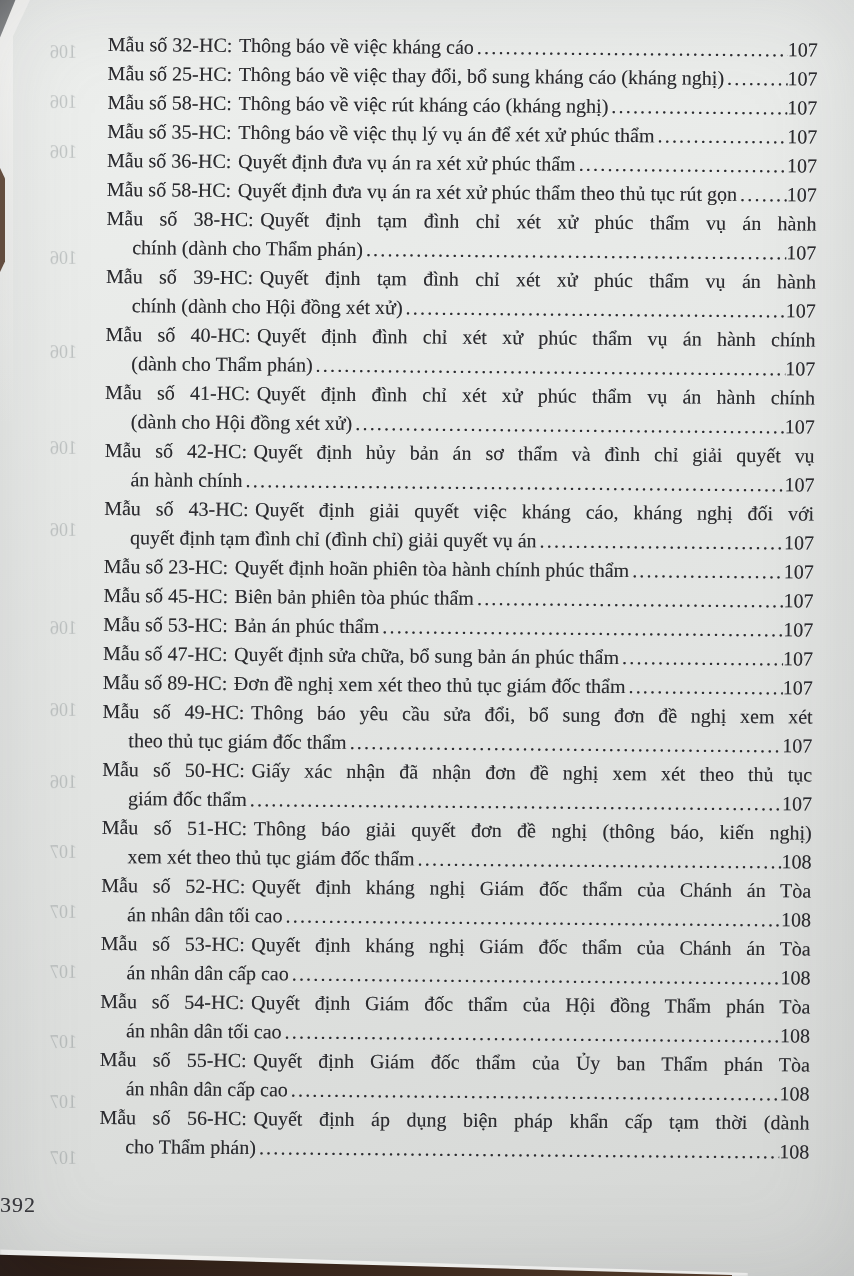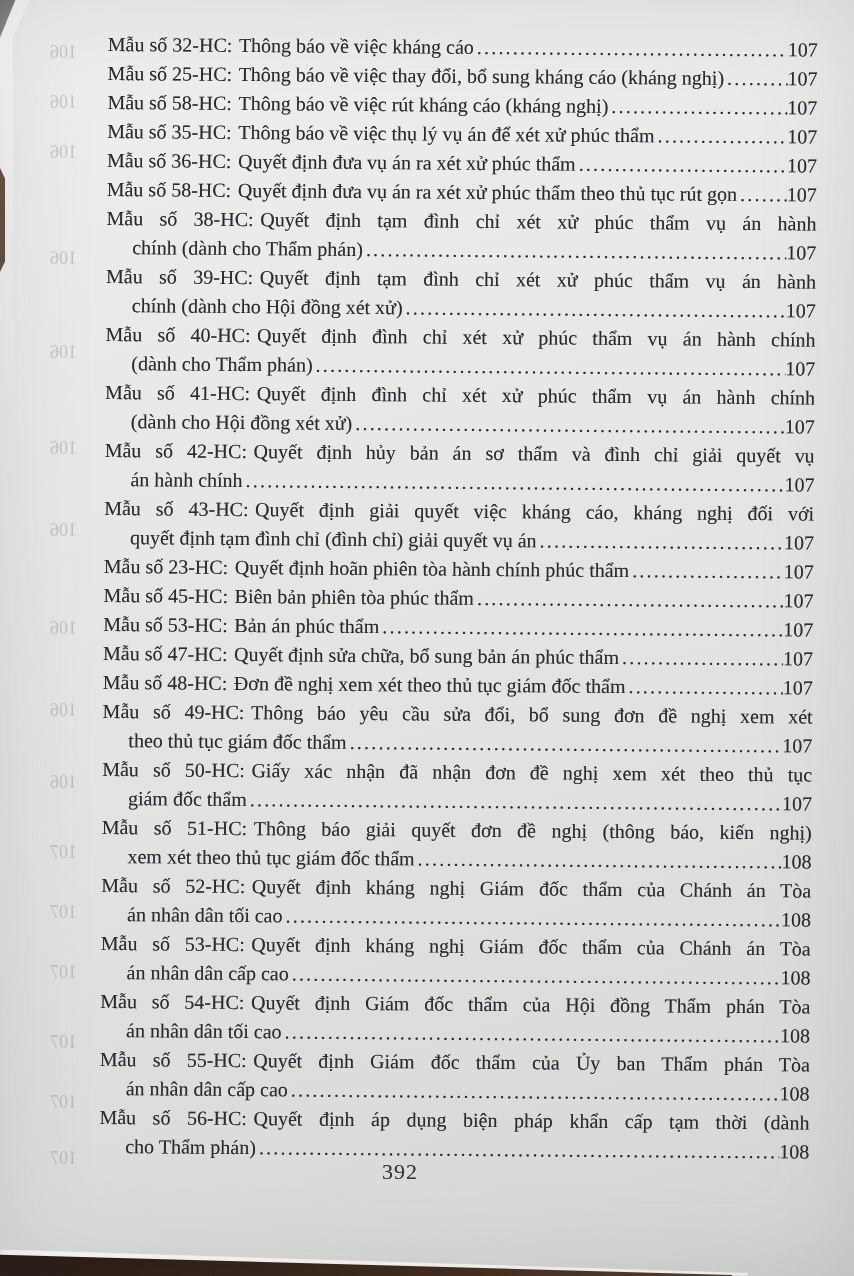--- a/index.html
+++ b/index.html
@@ -22,21 +22,21 @@
   .row{align-items:baseline;}
   .one-line .first{display:flex;}
   .two-line .first{display:block;text-align:justify;text-align-last:justify;white-space:nowrap;}
   .two-line .cont{display:flex;padding-left:26px;}
   .label{margin-right:.33em;white-space:nowrap;}
   .t1,.t2{white-space:nowrap;}
   .dots{flex:1 1 auto;min-width:10px;overflow:hidden;white-space:nowrap;
     letter-spacing:2.2px;padding:0 2px 0 3px;}
   .pg{flex:0 0 auto;}
   
-  .footer{position:absolute;top:1159px;left:0;width:800px;text-align:center;
+  .footer{position:absolute;top:1192px;left:0;width:800px;
     font-size:22px;letter-spacing:1px;color:#36363b;
     text-shadow:0 0 .5px rgba(43,43,47,.4);}
   
   .ghost-col{position:absolute;top:0;left:50px;width:50px;height:100%;pointer-events:none;}
   .ghost{position:absolute;left:0;display:inline-block;
     transform:scaleX(-1) rotate(1deg);
     font-size:18px;color:rgba(104,112,114,.32);filter:blur(.6px);}
   
   .left-strip{position:absolute;top:0;left:0;width:13px;height:430px;
     background:linear-gradient(to bottom,rgba(252,252,250,.95),rgba(245,245,243,.55) 55%,rgba(240,240,238,0));}
@@ -238,21 +238,21 @@
       <span class="label">Mẫu số 47-HC:</span>
           <span class="t1">Quyết định sửa chữa, bổ sung bản án phúc thẩm</span>
           <span class="dots">....................................................................................................................................................................................</span>
           <span class="pg">107</span>
     </div>
 
   </div>
 
   <div class="entry one-line">
     <div class="row first">
-      <span class="label">Mẫu số 48-HC:</span>
+      <span class="label">Mẫu số 89-HC:</span>
           <span class="t1">Đơn đề nghị xem xét theo thủ tục giám đốc thẩm</span>
           <span class="dots">....................................................................................................................................................................................</span>
           <span class="pg">107</span>
     </div>
 
   </div>
 
   <div class="entry two-line">
     <div class="row first">
       <span class="label">Mẫu số 49-HC:</span><span class="t1">Thông báo yêu cầu sửa đổi, bổ sung đơn đề nghị xem xét</span>

